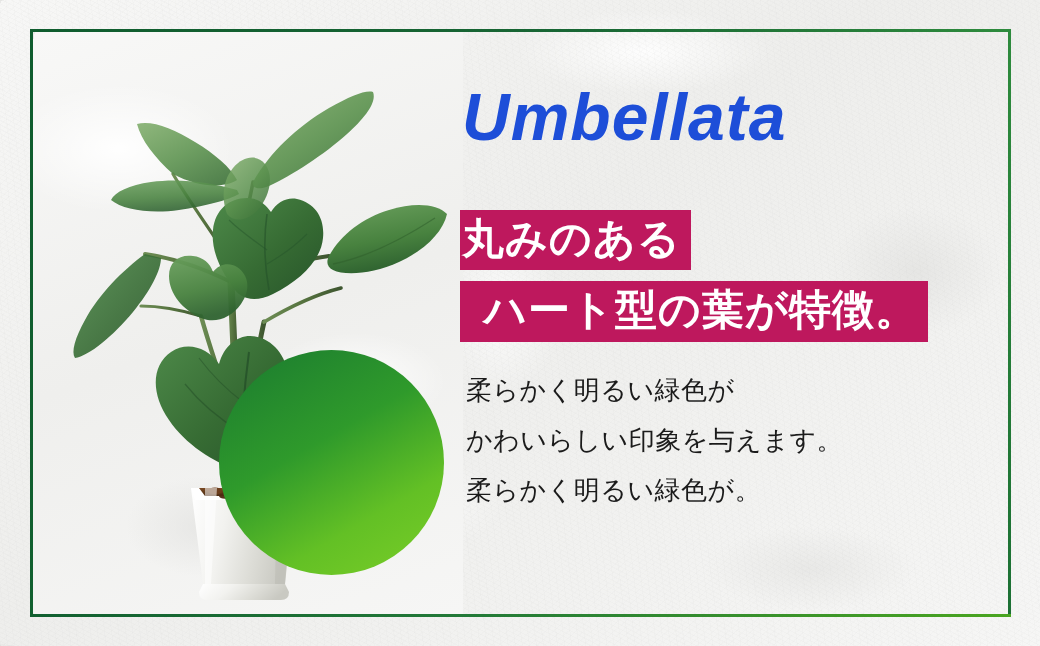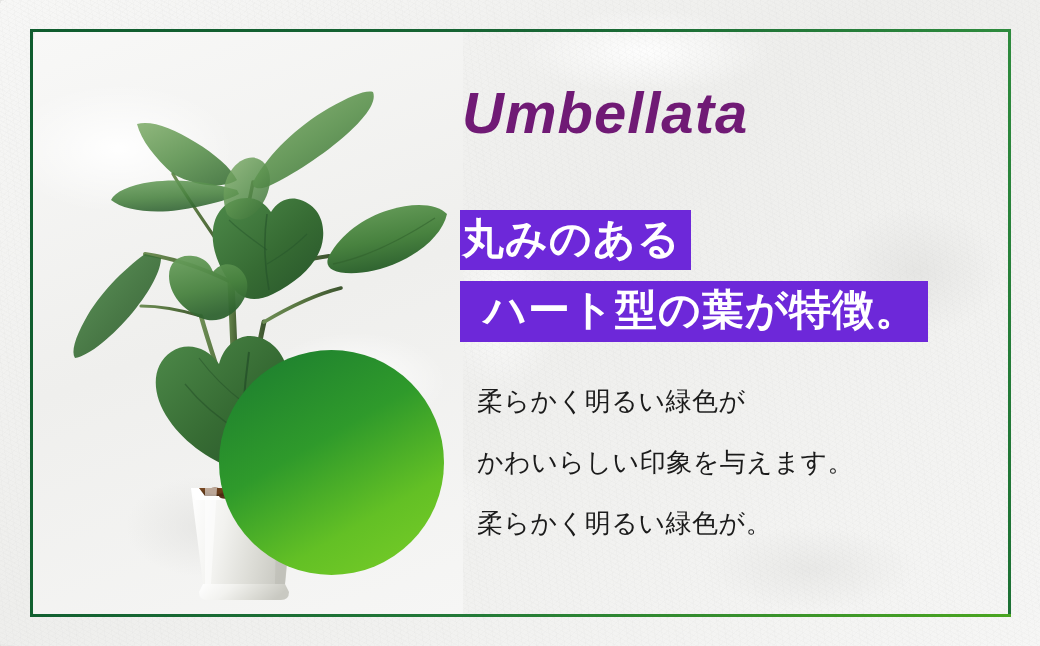--- a/index.html
+++ b/index.html
@@ -124,38 +124,38 @@
       repeating-linear-gradient(0deg, rgba(255,255,255,0.55) 0 1px, rgba(205,205,198,0.35) 1px 3px),
       repeating-linear-gradient(90deg, rgba(255,255,255,0.5) 0 1px, rgba(208,208,200,0.3) 1px 3px),
       radial-gradient(ellipse at 30% 25%, #f2f2ee 0%, #deded6 100%);
   }
 
   
   .latin-name {
     position: absolute;
     left: 462px;
     top: 84px;
-    font-size: 58px;
+    font-size: 66px;
     line-height: 1;
     font-style: italic;
     font-weight: 700;
     letter-spacing: 1px;
-    color: #701a75;
+    color: #1d4ed8;
     white-space: nowrap;
     user-select: none;
   }
 
   .headline {
     position: absolute;
     left: 460px;
     top: 210px;
   }
   .headline-line {
     display: table;
-    background: #6d28d9;
+    background: #be185d;
     color: #ffffff;
     font-family: "Liberation Serif", "DejaVu Serif", serif;
     font-weight: 700;
     font-size: 42px;
     line-height: 1.2;
     padding: 4px 10px 6px 2px;
     letter-spacing: 1px;
     white-space: nowrap;
   }
   .headline-line + .headline-line { margin-top: 11px; padding-left: 24px; }
@@ -164,21 +164,21 @@
     position: absolute;
     left: 462px;
     top: 364px;
     width: 540px;
     font-family: "Liberation Serif", "DejaVu Serif", serif;
     font-size: 26px;
     line-height: 46px;
     color: #1b1b1b;
     letter-spacing: 0.5px;
   }
-  .body-copy p { margin: 15px; white-space: nowrap; }
+  .body-copy p { margin: 4px; white-space: nowrap; }
 </style>
 </head>
 <body>
 
 <div class="stage">
 
   <div class="bg-paper"></div>
   <div class="bg-grain"></div>
 
   <div class="frame">

